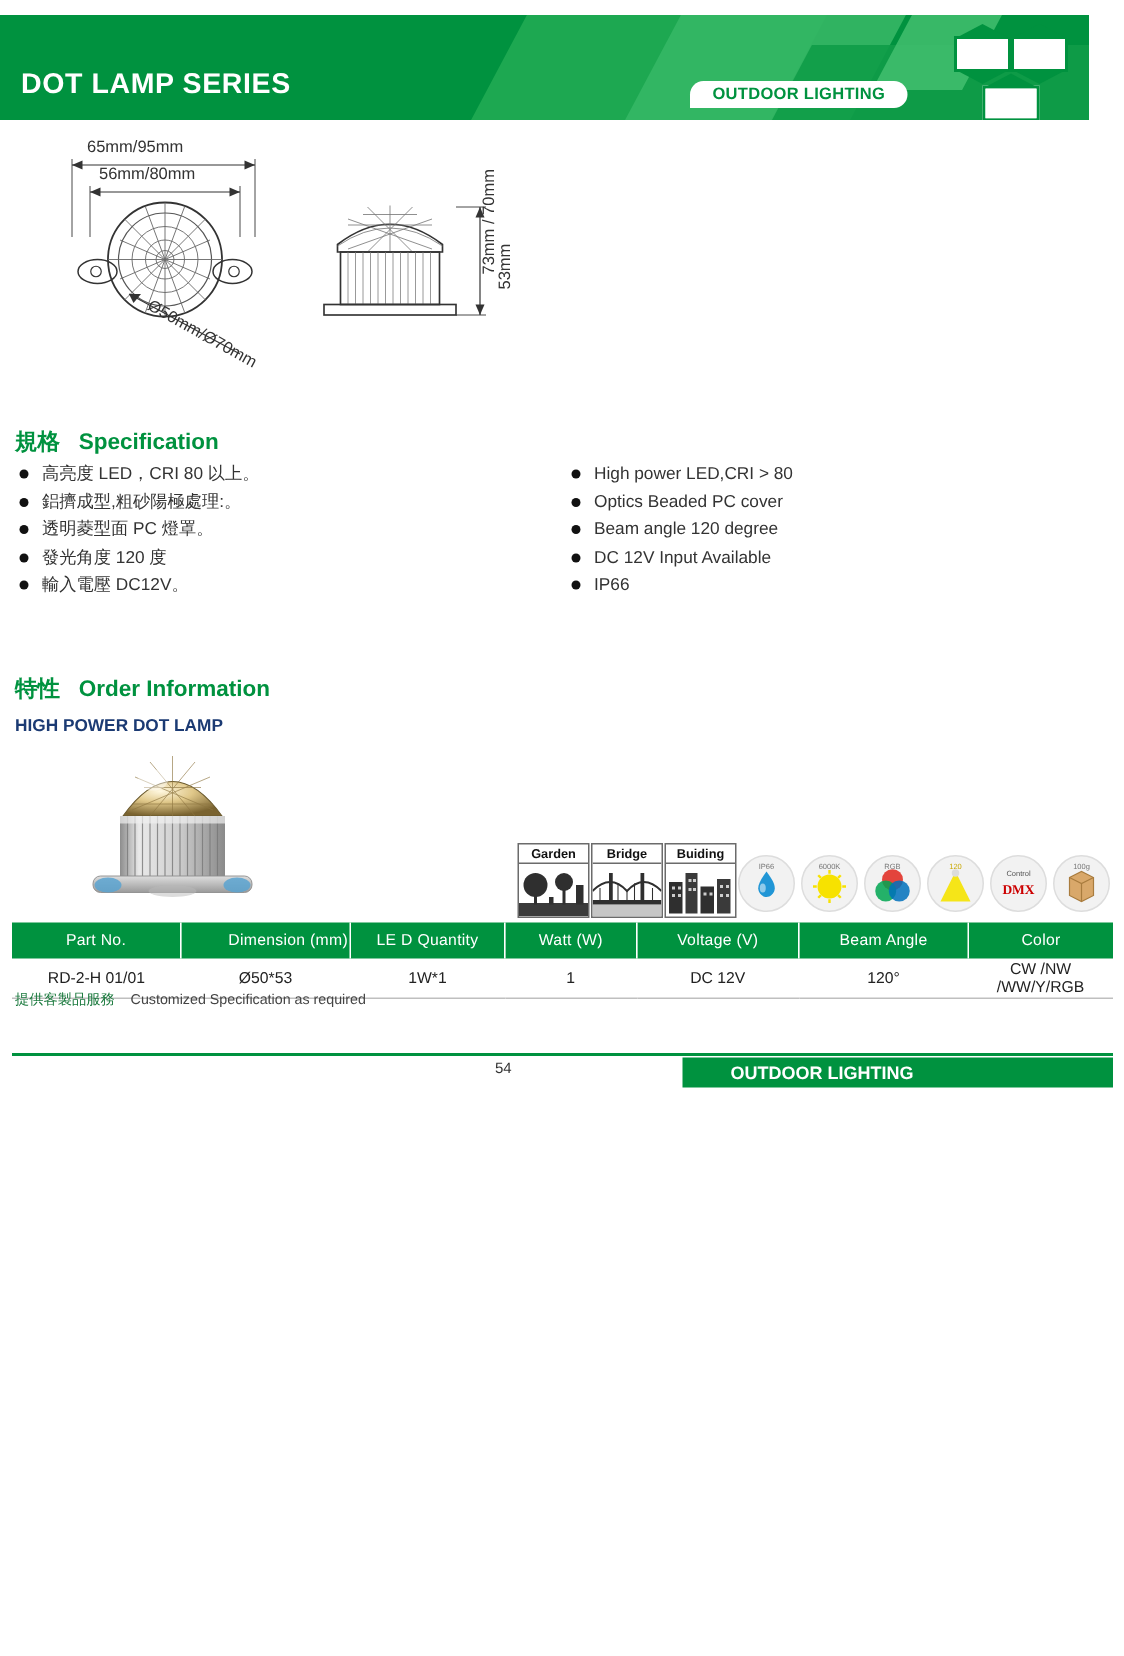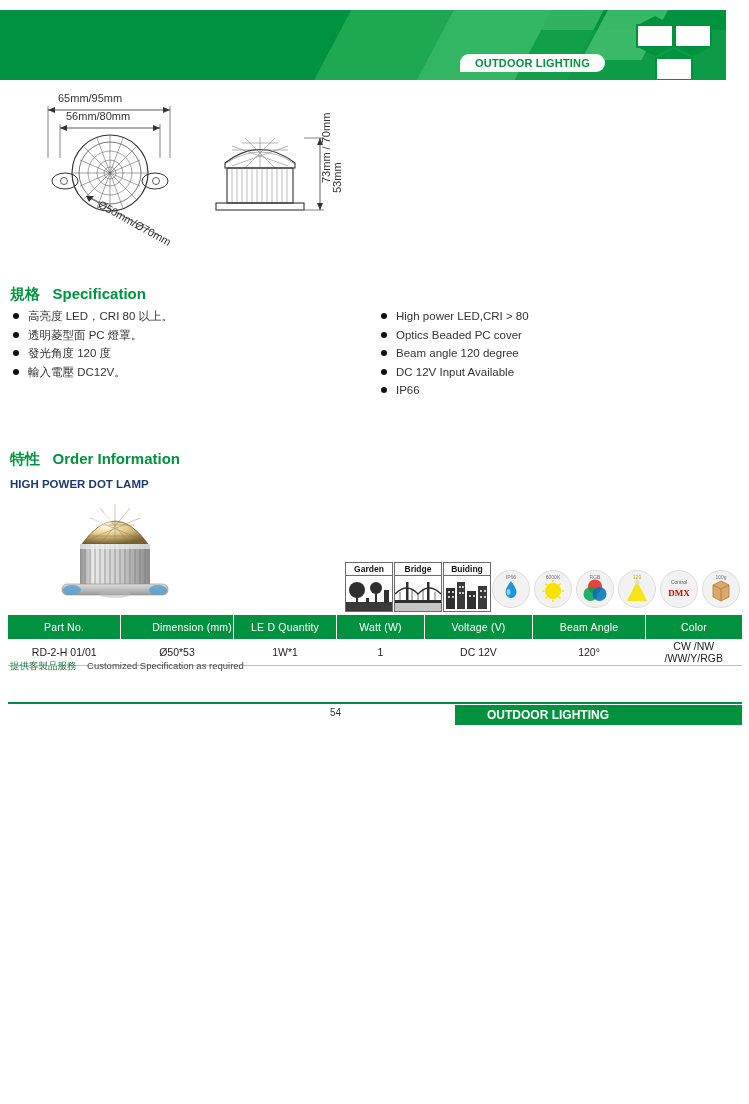--- a/index.html
+++ b/index.html
@@ -257,20 +257,21 @@
 </head>
 <body>
 
 <div class="header">
   <div class="header-green">
     <div class="hdr-shape-a"></div>
     <div class="hdr-shape-b"></div>
     <div class="hdr-shape-c"></div>
     <div class="hdr-shape-d"></div>
   </div>
+  <div class="header-title">DOT LAMP SERIES</div>
   <div class="header-badge">OUTDOOR LIGHTING</div>
 
   <div class="hex hex1">
       <div class="hex-inner"></div>
     </div>
   <div class="hex hex2">
       <div class="hex-inner"></div>
     </div>
   <div class="hex hex3">
       <div class="hex-inner"></div>
@@ -360,20 +361,21 @@
 
 <div class="sec-title" style="left:10px; top:285px;">
   <span class="zh">規格</span>
   &nbsp;
   <span>Specification</span>
 </div>
 
 <div class="bullets" style="left:12px; top:307px; width:330px;">
   <ul>
     <li>高亮度 LED，CRI 80 以上。</li>
+    <li>鋁擠成型,粗砂陽極處理:。</li>
     <li>透明菱型面 PC 燈罩。</li>
     <li>發光角度 120 度</li>
     <li>輸入電壓 DC12V。</li>
   </ul>
 </div>
 
 <div class="bullets" style="left:380px; top:307px; width:340px;">
   <ul>
     <li>High power LED,CRI &gt; 80</li>
     <li>Optics Beaded PC cover</li>

